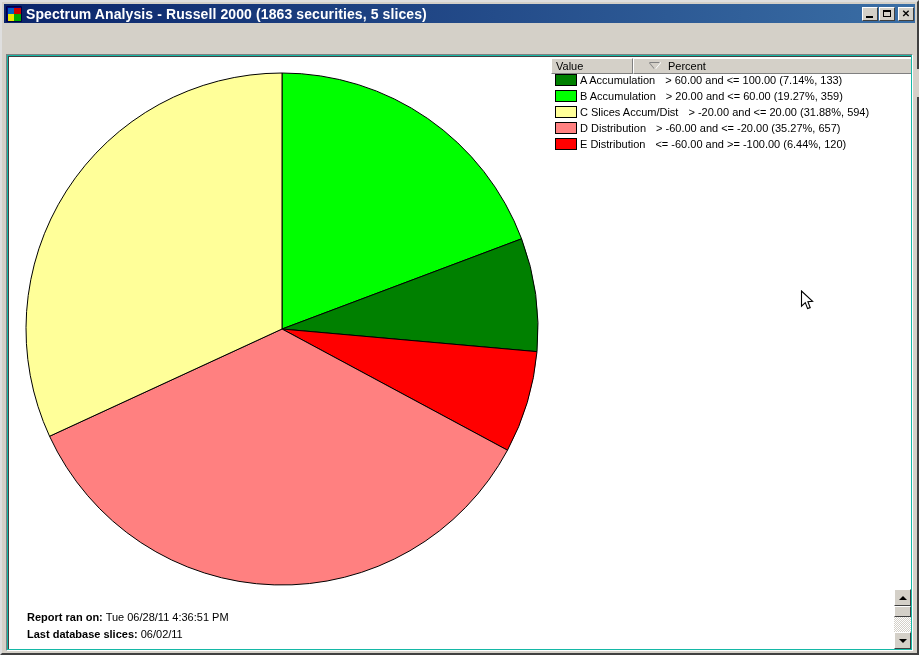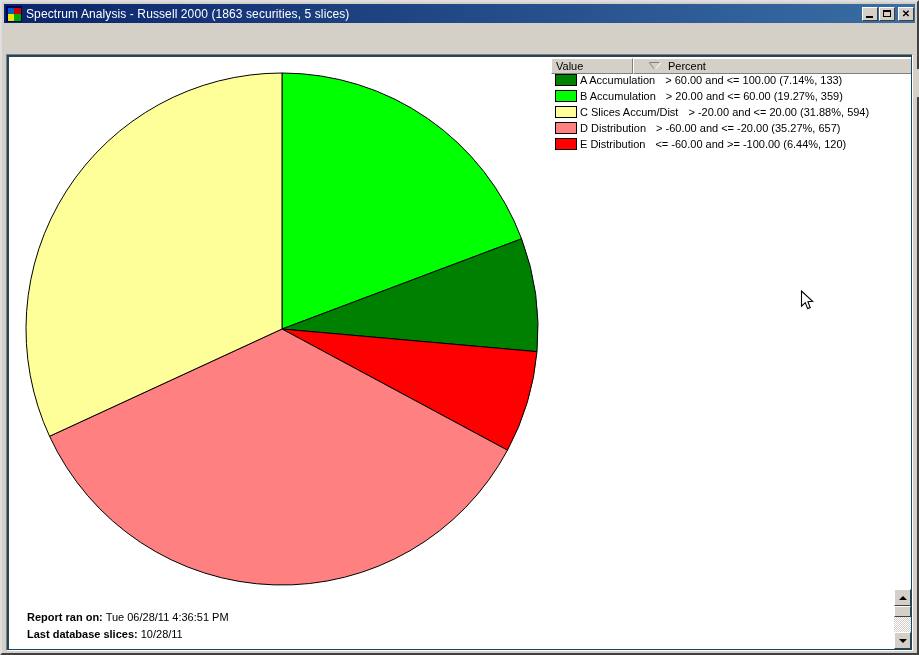--- a/index.html
+++ b/index.html
@@ -43,22 +43,22 @@
     overflow: hidden;
     border-radius: 1px;
   }
   #title-icon .q { position:absolute; width:7px; height:7px; }
   #title-icon .q1 { left:7px; top:1px; background:#cc0000; }
   #title-icon .q2 { left:7px; top:7px; background:#00aa00; }
   #title-icon .q3 { left:1px; top:7px; background:#e8e800; }
   #title-icon .q4 { left:1px; top:1px; background:#0060c0; }
   #title-text {
     color: #ffffff;
-    font-size: 12px;
-    font-weight: normal;
+    font-size: 14px;
+    font-weight: bold;
     letter-spacing: 0.1px;
     white-space: nowrap;
     flex: 1 1 auto;
     overflow: hidden;
     text-overflow: ellipsis;
   }
   .winbtn {
     width: 16px; height: 14px;
     background: #d4d0c8;
     border-left: 1px solid #ffffff;
@@ -169,21 +169,21 @@
   }
   .tb-drop {
     width: 12px; height: 23px;
     display:flex;align-items:center;justify-content:center; flex:0 0 auto;
   }
 
   
   #client {
     position: absolute; left: 4px; top: 52px;
     width: 907px; height: 597px;
-    background: #0c4a6e;
+    background: #14b8a6;
     border-left: 1px solid #808080;
     border-top: 1px solid #808080;
     border-right: 1px solid #ffffff;
     border-bottom: 1px solid #ffffff;
     box-sizing: border-box;
     overflow: hidden;
   }
   #client-inner {
     position:absolute; left:1px; top:1px; right:1px; bottom:1px;
     background:#fff;
@@ -448,21 +448,21 @@
           </div>
       </div>
 
       <div id="footer">
         <div>
           <b>Report ran on:</b>
           <span>Tue 06/28/11 4:36:51 PM</span>
         </div>
         <div>
           <b>Last database slices:</b>
-          <span>10/28/11</span>
+          <span>06/02/11</span>
         </div>
       </div>
 
       <div id="vscroll">
         <div class="sb-btn" id="sb-up">
             <span class="tri-up-b"></span>
           </div>
         <div id="sb-thumb"></div>
         <div class="sb-btn" id="sb-down">
             <span class="tri-down-b"></span>

